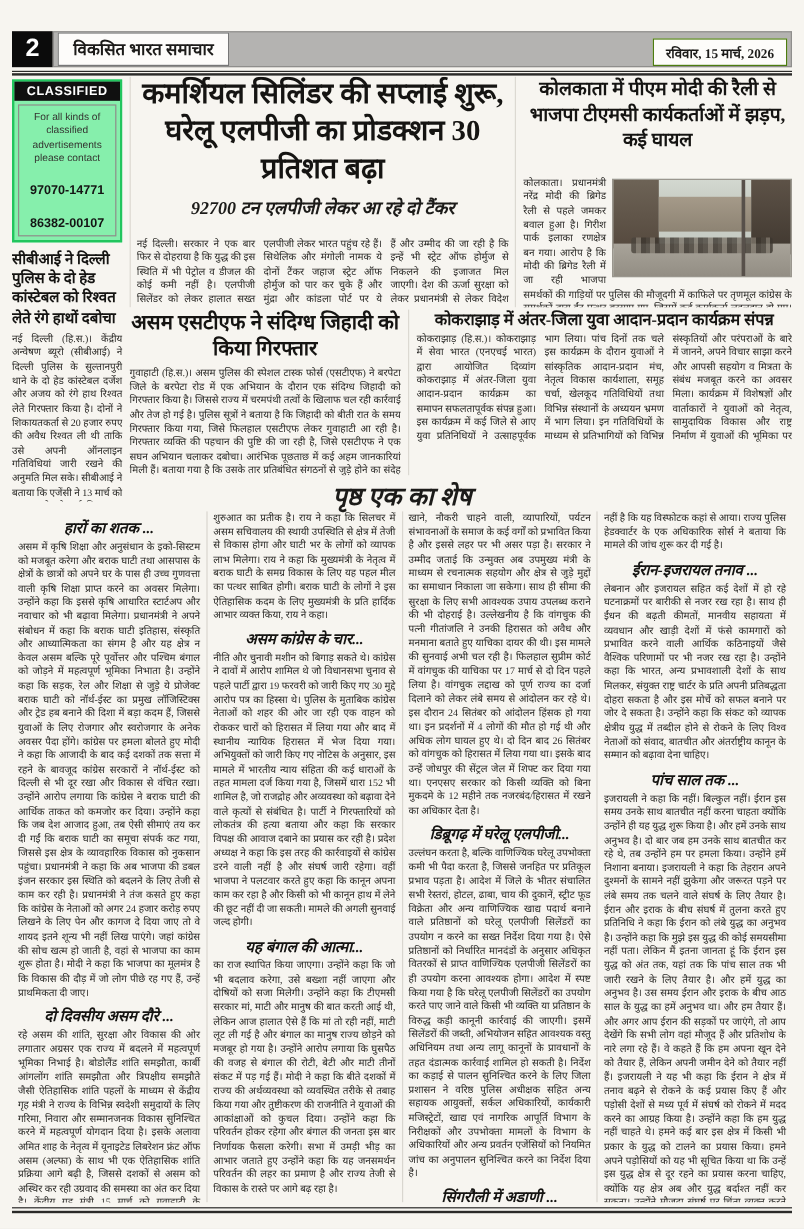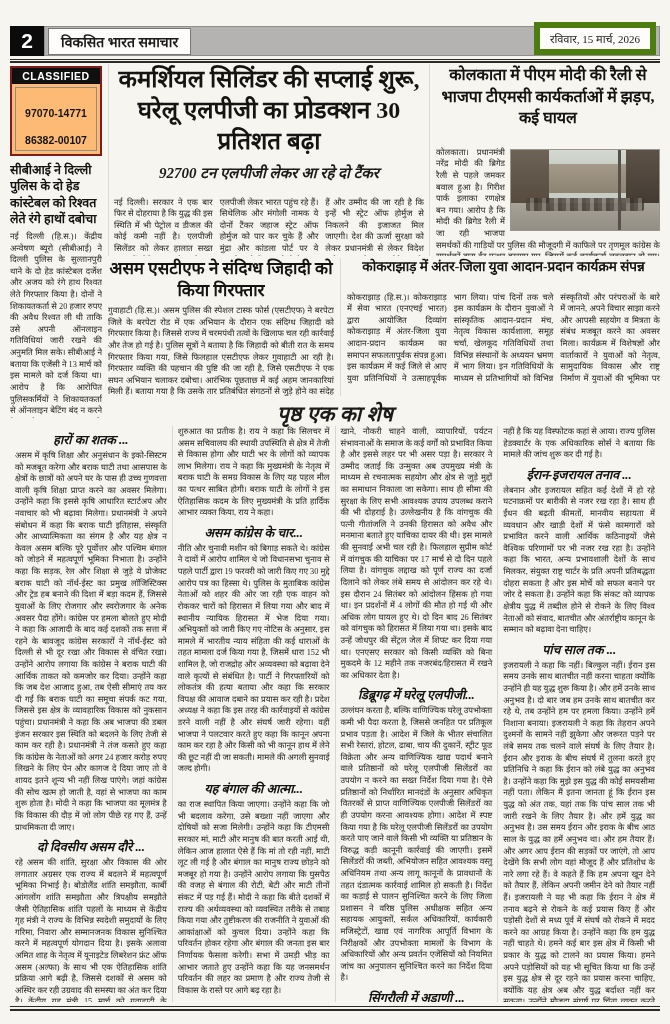--- a/index.html
+++ b/index.html
@@ -5,28 +5,28 @@
   html,body{margin:0;padding:0;background:#eceae5;}
   .page{position:relative;width:670px;height:1024px;background:#f7f5f0;overflow:hidden;
         font-family:"Liberation Serif",serif;color:#1c1b19;}
   
   .hdr{position:absolute;left:10px;top:26px;right:10px;height:30px;display:flex;}
   .hdr-pageno{width:34px;background:#0b0b0b;color:#fff;display:flex;align-items:center;justify-content:center;
               font:bold 21px "Liberation Sans",sans-serif;}
   .hdr-bar{flex:1;background:#b4b3b1;display:flex;align-items:flex-end;padding:0 3px;border:1px solid #8f8e8c;}
   .hdr-masthead{background:#fdfcfa;border:1px solid #777;padding:3px 12px;font-weight:bold;font-size:14px;}
   .hdr-spacer{flex:1;}
-  .hdr-date{background:#fdfcfa;border:6px solid #4d7c0f;padding:3px 10px;font-weight:normal;font-size:11px;}
+  .hdr-date{background:#fdfcfa;border:1px solid #4d7c0f;padding:3px 10px;font-weight:bold;font-size:11px;}
   .hdr-rule{position:absolute;left:10px;top:59px;right:10px;border-top:1px solid #2a2a28;border-bottom:2px solid #2a2a28;height:1px;}
   
   .bodytext{font-size:8.3px;line-height:1.4;text-align:justify;color:#2a2926;}
   .headline{font-weight:bold;text-align:center;color:#151412;}
   
   .leftcol{position:absolute;left:10px;top:66px;width:92px;height:352px;overflow:hidden;}
-  .classified{border:2px solid #7f1d1d;background:#fdba74;margin-bottom:6px;}
+  .classified{border:2px solid #22c55e;background:#86efac;margin-bottom:6px;}
   .classified-title{background:#101010;color:#fff;text-align:center;font:bold 10.5px "Liberation Sans",sans-serif;
                     padding:2px 0;letter-spacing:.5px;}
   .classified-inner{border:1px solid #8e8d8a;margin:3px;padding:4px 2px;text-align:center;}
   .classified-text{font:8.5px "Liberation Sans",sans-serif;color:#33322f;line-height:1.35;}
   .classified-phone{font:bold 10.5px "Liberation Sans",sans-serif;margin-top:15px;color:#141414;}
   .cbi-head{font-size:12.5px;line-height:1.3;text-align:left;margin:2px 0 4px;}
   
   .mainstory{position:absolute;left:108px;top:64px;width:322px;height:192px;overflow:hidden;
              border-left:1px solid #dcd9d2;border-right:1px solid #dcd9d2;padding:0 5px;box-sizing:border-box;}
   .main-head{font-size:24px;line-height:1.3;}
@@ -43,21 +43,21 @@
   .photo-bldg-m{position:absolute;left:26%;top:18%;width:52%;height:36%;background:linear-gradient(#a59a89,#8d8373);}
   .photo-street{position:absolute;left:0;bottom:0;right:0;height:34%;background:linear-gradient(#a8a399,#938e84);}
   .photo-crowd{position:absolute;left:10%;bottom:24%;width:80%;height:16%;
         background:repeating-linear-gradient(90deg,#4a443c 0 4px,#7c756a 4px 8px,#3c362f 8px 12px);opacity:.8;border-radius:2px;}
   .photo-pole{position:absolute;left:72%;top:0;width:3px;height:100%;background:#57504a;}
   
   .stf{position:absolute;left:108px;top:258px;width:226px;height:138px;overflow:hidden;}
   .stf-head{font-size:17px;line-height:1.3;margin-bottom:3px;}
   .kokra{position:absolute;left:340px;top:258px;width:320px;height:138px;overflow:hidden;
          border-left:1px solid #dcd9d2;padding-left:6px;box-sizing:border-box;}
-  .kokra-head{font-size:13.5px;line-height:1.3;margin-bottom:16px;}
+  .kokra-head{font-size:13.5px;line-height:1.3;margin-bottom:1px;}
   .kokra-body{column-count:3;column-gap:7px;height:100px;overflow:hidden;}
   
   .divider{position:absolute;left:10px;top:399px;width:650px;text-align:center;
            font-weight:bold;font-style:italic;font-size:21px;}
   
   .jump{position:absolute;left:10px;top:426px;right:10px;height:576px;display:flex;overflow:hidden;}
   .jcol{flex:1;overflow:hidden;padding:0 5px;}
   .jcol + .jcol{border-left:1px solid #d9d6cf;}
   .jump-head{text-align:center;font-weight:bold;font-style:italic;font-size:12.5px;margin:5px 0 2px;color:#151412;}
   .rule-bottom{position:absolute;left:10px;top:1006px;right:10px;border-top:1px solid #2a2a28;border-bottom:2px solid #2a2a28;height:2px;}
@@ -74,20 +74,21 @@
       <div class="hdr-spacer"></div>
       <div class="hdr-date">रविवार, 15 मार्च, 2026</div>
     </div>
   </div>
   <div class="hdr-rule"></div>
 
   <div class="leftcol">
     <div class="classified">
       <div class="classified-title">CLASSIFIED</div>
       <div class="classified-inner">
+        <div class="classified-text">For all kinds of classified advertisements please contact</div>
         <div class="classified-phone">97070-14771</div>
         <div class="classified-phone">86382-00107</div>
       </div>
     </div>
     <div class="headline cbi-head">सीबीआई ने दिल्ली पुलिस के दो हेड कांस्टेबल को रिश्वत लेते रंगे हाथों दबोचा</div>
     <div class="bodytext">नई दिल्ली (हि.स.)। केंद्रीय अन्वेषण ब्यूरो (सीबीआई) ने दिल्ली पुलिस के सुल्तानपुरी थाने के दो हेड कांस्टेबल दर्जेश और अजय को रंगे हाथ रिश्वत लेते गिरफ्तार किया है। दोनों ने शिकायतकर्ता से 20 हजार रुपए की अवैध रिश्वत ली थी ताकि उसे अपनी ऑनलाइन गतिविधियां जारी रखने की अनुमति मिल सके। सीबीआई ने बताया कि एजेंसी ने 13 मार्च को इस मामले को दर्ज किया था। आरोप है कि आरोपित पुलिसकर्मियों ने शिकायतकर्ता से ऑनलाइन बेटिंग बंद न करने के बदले 20 हजार रुपए की रिश्वत की मांग की। एजेंसी ने उसी दिन जाल बिछाया और दोनों को रंगे हाथों दबोच लिया। दोनों आरोपितों को अदालत में पेश किया जाएगा, जहां से उन्हें न्यायिक हिरासत में भेजे जाने की संभावना है। विभागीय जांच भी शुरू कर दी गई है।</div>
   </div>
 
   <div class="mainstory">
     <div class="headline main-head">कमर्शियल सिलिंडर की सप्लाई शुरू, घरेलू एलपीजी का प्रोडक्शन 30 प्रतिशत बढ़ा</div>

